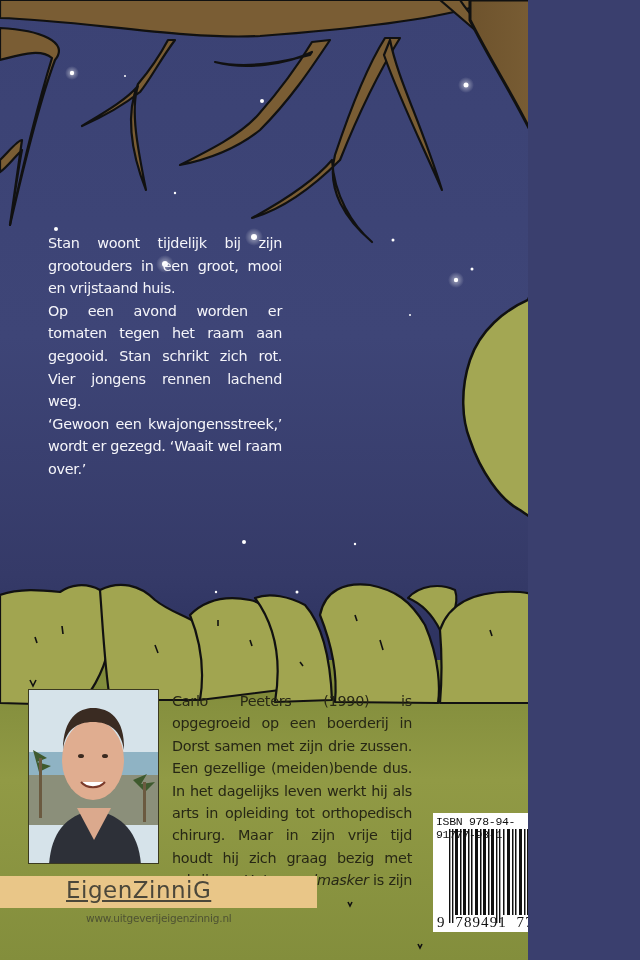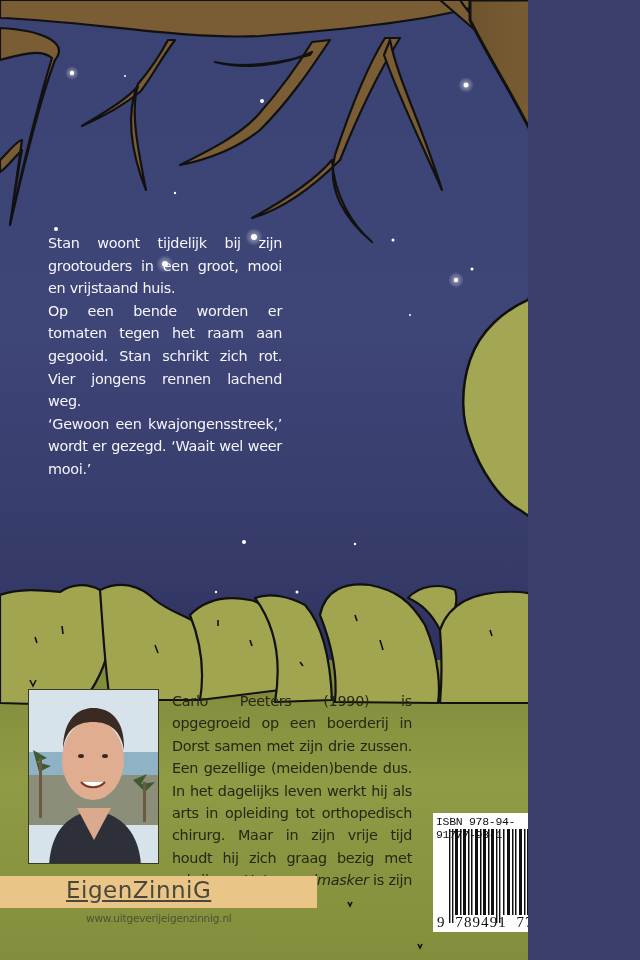--- a/index.html
+++ b/index.html
@@ -152,22 +152,22 @@
       <path d="M490,630 l2,6"></path>
         <path d="M540,637 l2,8"></path>
         <path d="M532,680 l3,6 3,-6"></path>
       <path d="M348,902 l2,4 2,-4"></path>
         <path d="M418,944 l2,4 2,-4"></path>
     </g>
   </svg>
 
   <div class="para">
     <p>Stan woont tijdelijk bij zijn grootouders in een groot, mooi en vrijstaand huis.</p>
-    <p>Op een bende worden er tomaten tegen het raam aan gegooid. Stan schrikt zich rot. Vier jongens rennen lachend weg.</p>
-    <p>‘Gewoon een kwajongensstreek,’ wordt er gezegd. ‘Waait wel weer mooi.’</p>
+    <p>Op een avond worden er tomaten tegen het raam aan gegooid. Stan schrikt zich rot. Vier jongens rennen lachend weg.</p>
+    <p>‘Gewoon een kwajongensstreek,’ wordt er gezegd. ‘Waait wel raam over.’</p>
   </div>
 
   <div class="author-photo">
     <svg width="131" height="175" viewBox="0 0 131 175" xmlns="http://www.w3.org/2000/svg">
       <rect x="0" y="0" width="131" height="175" fill="#d6e3ea"></rect>
       <rect x="0" y="62" width="131" height="30" fill="#8fb3c4"></rect>
       <rect x="0" y="85" width="131" height="50" fill="#8b8f7a"></rect>
       <g fill="#3f5a2e">
         <path d="M4,60 l14,8 -10,4 14,4 -12,6 Z"></path>
           <rect x="10" y="68" width="3" height="60" fill="#6b5a40"></rect>

